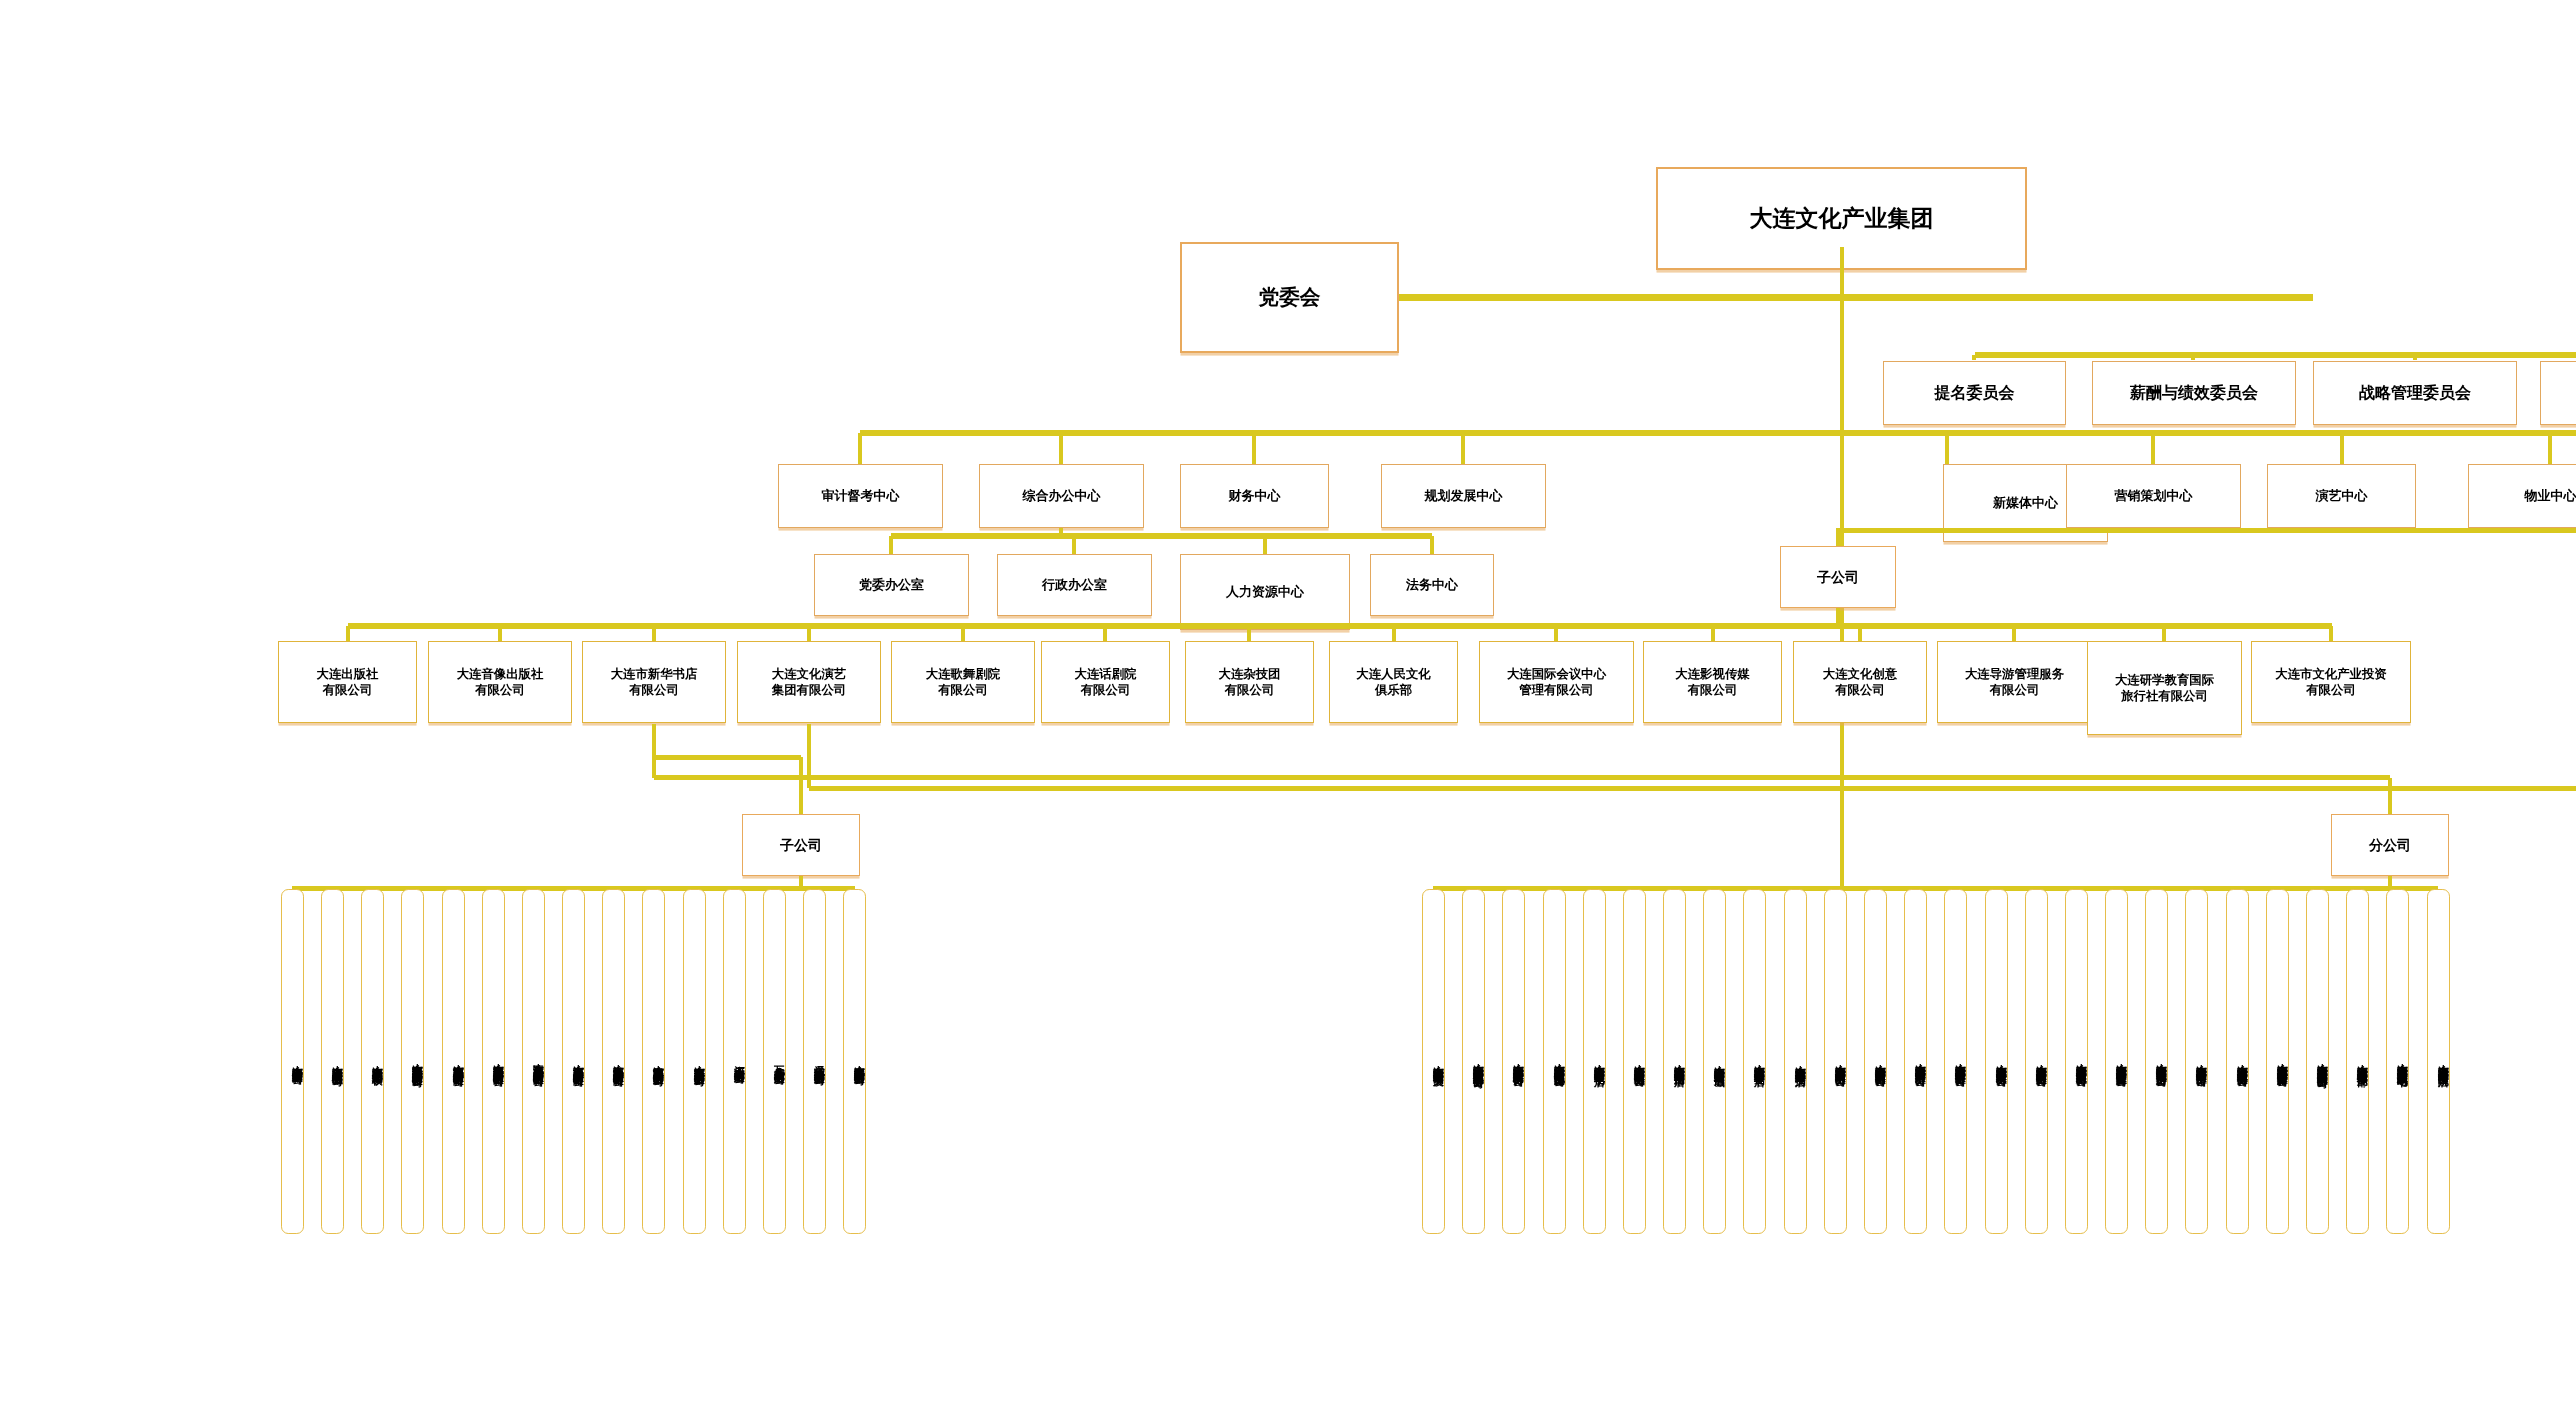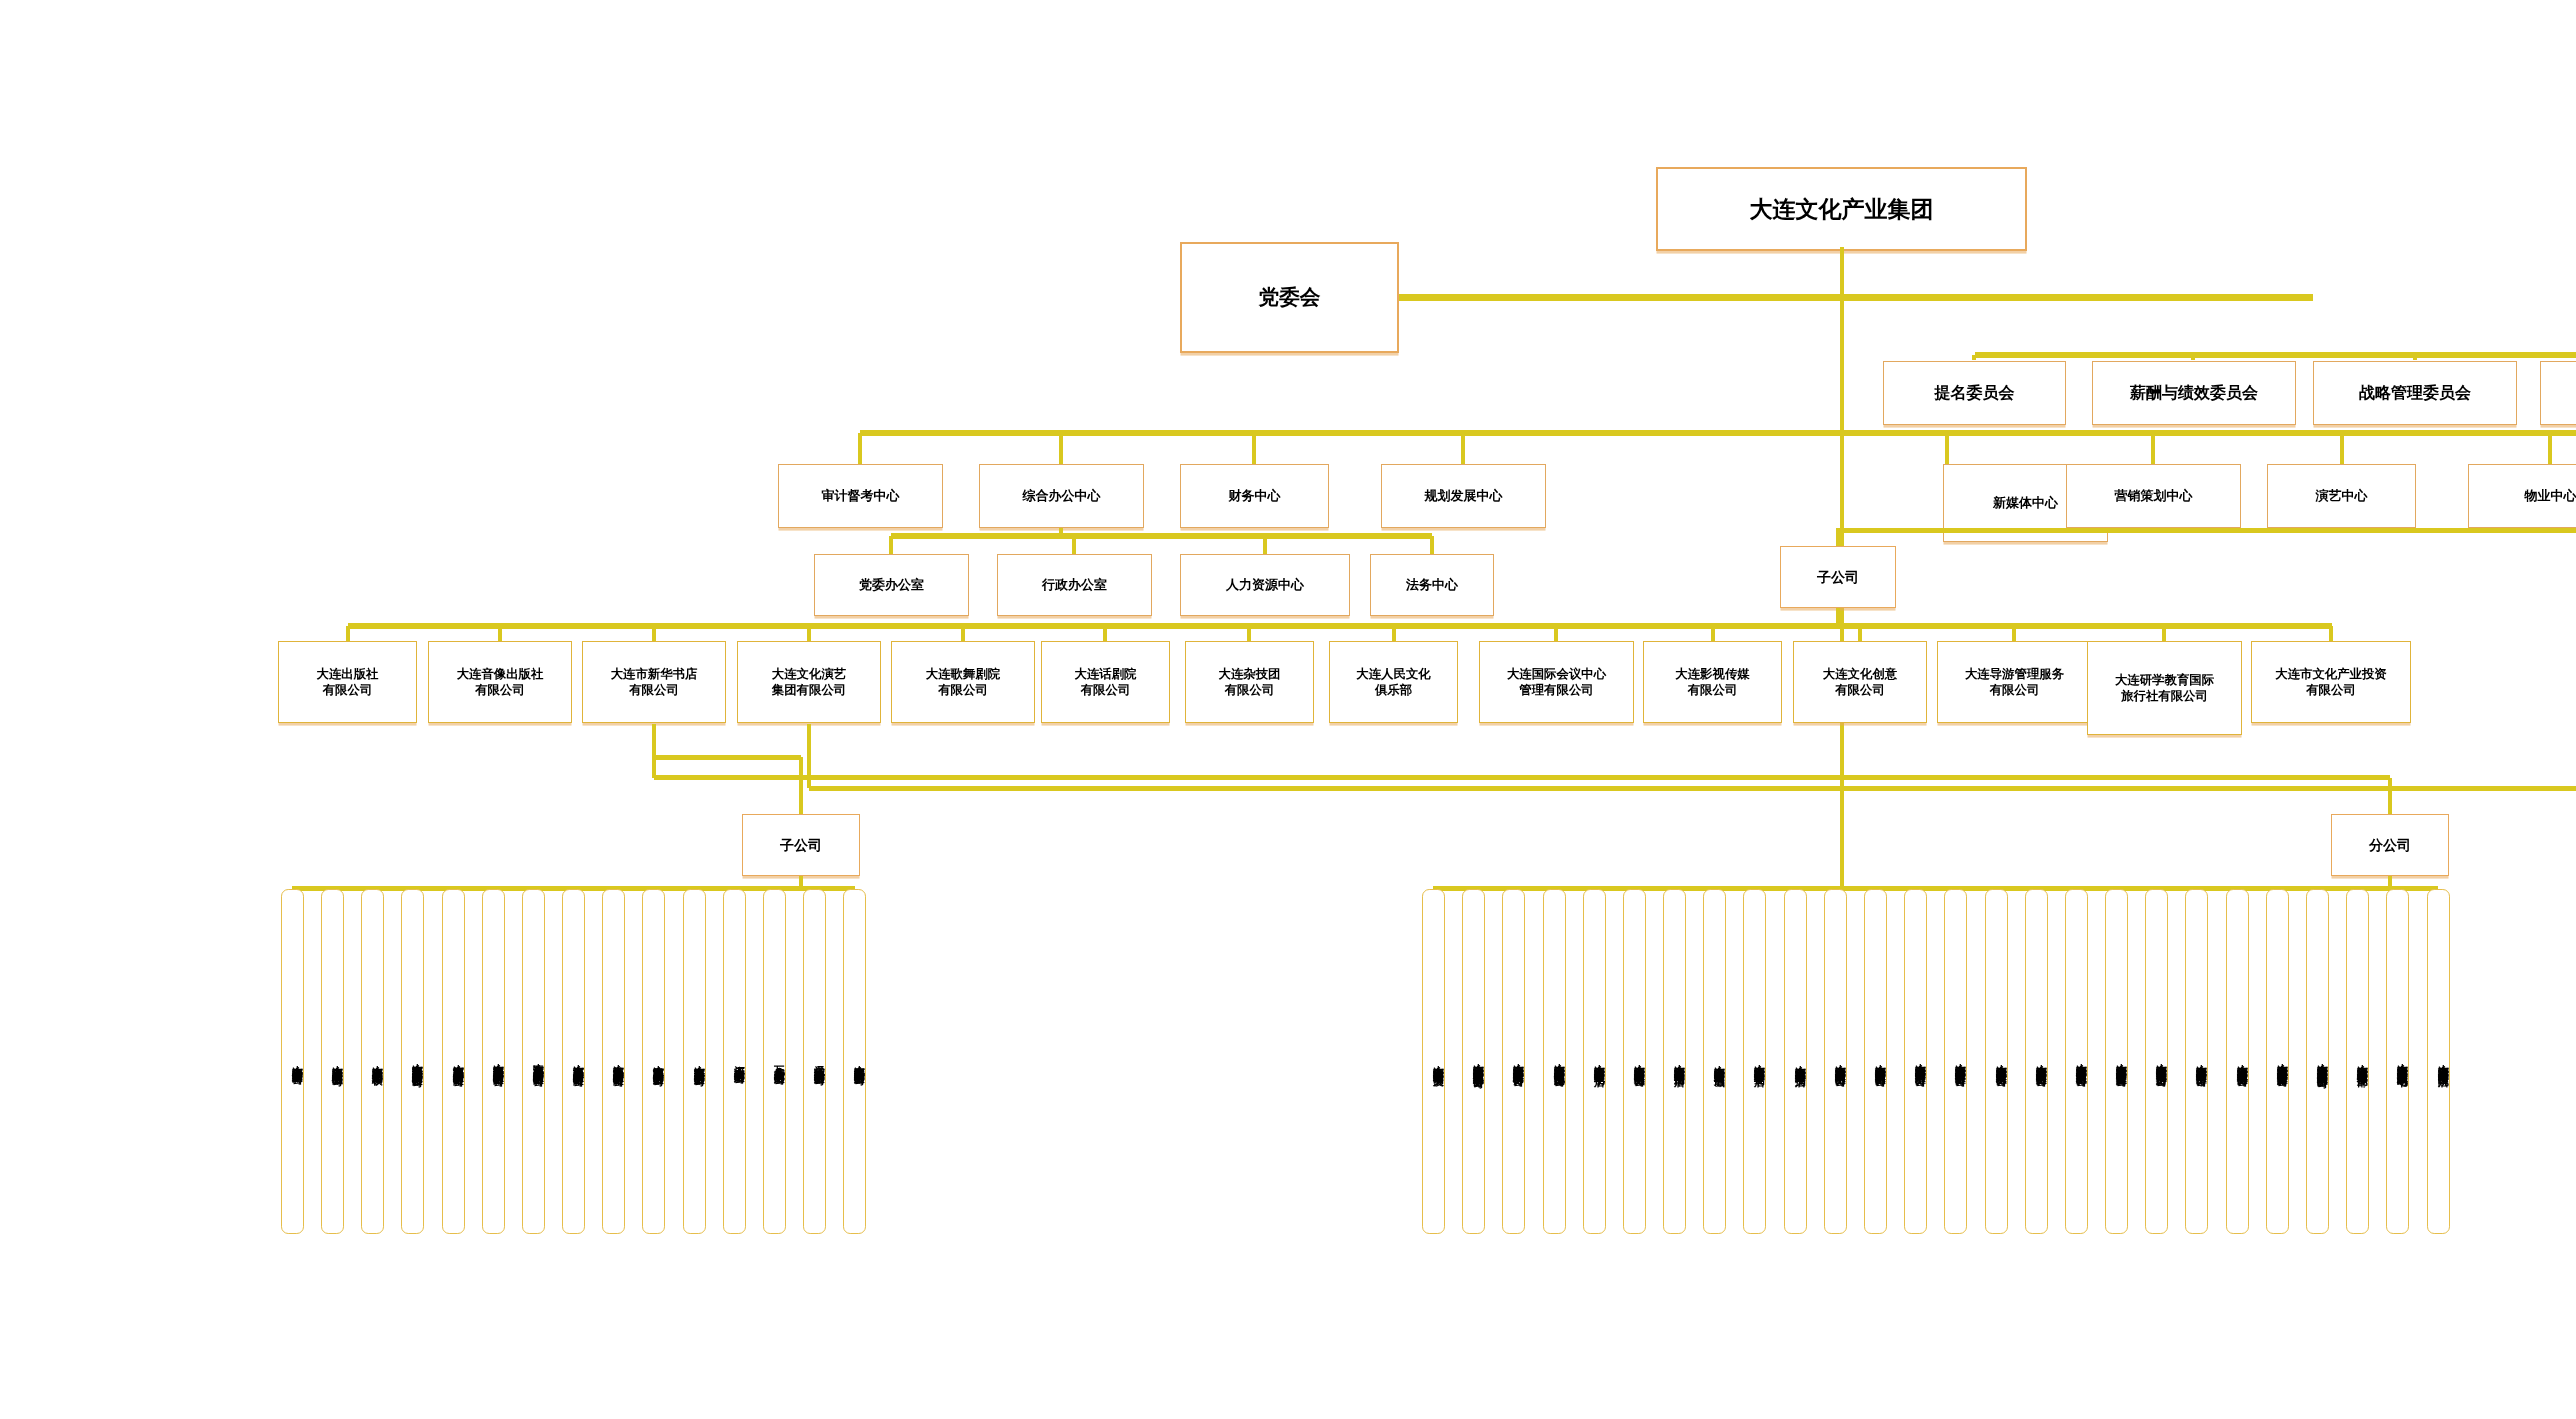--- a/index.html
+++ b/index.html
@@ -71,21 +71,21 @@
     justify-content:center;
     line-height:1;
   }
 
   .two-line{display:flex;flex-direction:column;gap:1px;}
 </style>
 </head>
 <body>
 
 <div id="canvas">
-    <div class="node root shadowed" style="left: 1656px; top: 167px; width: 371px; height: 84px;">
+    <div class="node root shadowed" style="left: 1656px; top: 167px; width: 371px; height: 103px;">
       <span>大连文化产业集团</span>
     </div>
     <div class="ln v" style="left: 1840px; top: 247px; height: 814px; width: 4.1px;"></div>
     <div class="node lvl2 shadowed" style="left: 1180px; top: 242px; width: 219px; height: 111px;">
       <span>党委会</span>
     </div>
     <div class="ln h" style="left: 1399px; top: 294px; width: 914px; height: 7.2px;"></div>
     <div class="ln v" style="left: 2421px; top: 353px; height: 2.6px; width: 4.1px;"></div>
     <div class="ln h" style="left: 1975px; top: 352px; width: 920px; height: 6.2px;"></div>
     <div class="ln v" style="left: 1972px; top: 355px; height: 5.2px; width: 4.1px;"></div>
@@ -139,21 +139,21 @@
     <div class="ln h" style="left: 891px; top: 533px; width: 541px; height: 6.2px;"></div>
     <div class="ln v" style="left: 889px; top: 536px; height: 18px; width: 4.1px;"></div>
     <div class="node office shadowed" style="left: 814px; top: 554px; width: 155px; height: 62px; text-align: right;">
       <span>党委办公室</span>
     </div>
     <div class="ln v" style="left: 1072px; top: 536px; height: 18px; width: 4.1px;"></div>
     <div class="node office shadowed" style="left: 997px; top: 554px; width: 155px; height: 62px;">
       <span>行政办公室</span>
     </div>
     <div class="ln v" style="left: 1263px; top: 536px; height: 18px; width: 4.1px;"></div>
-    <div class="node office shadowed" style="left: 1180px; top: 554px; width: 170px; height: 62px;">
+    <div class="node office shadowed" style="left: 1180px; top: 554px; width: 170px; height: 76px;">
       <span>人力资源中心</span>
     </div>
     <div class="ln v" style="left: 1430px; top: 536px; height: 18px; width: 4.1px;"></div>
     <div class="node office shadowed" style="left: 1370px; top: 554px; width: 124px; height: 62px;">
       <span>法务中心</span>
     </div>
     <div class="node tag shadowed" style="left: 1780px; top: 546px; width: 116px; height: 62px;">
       <span>子公司</span>
     </div>
     <div class="ln v" style="left: 1836px; top: 528px; height: 18px; width: 4.1px;"></div>

